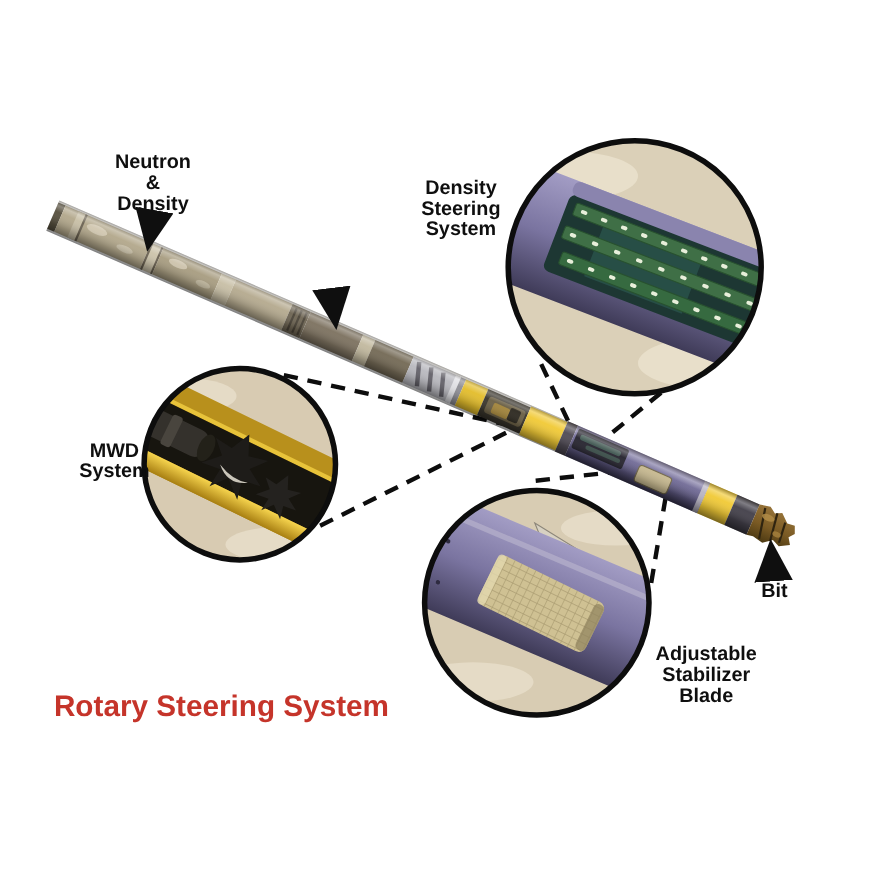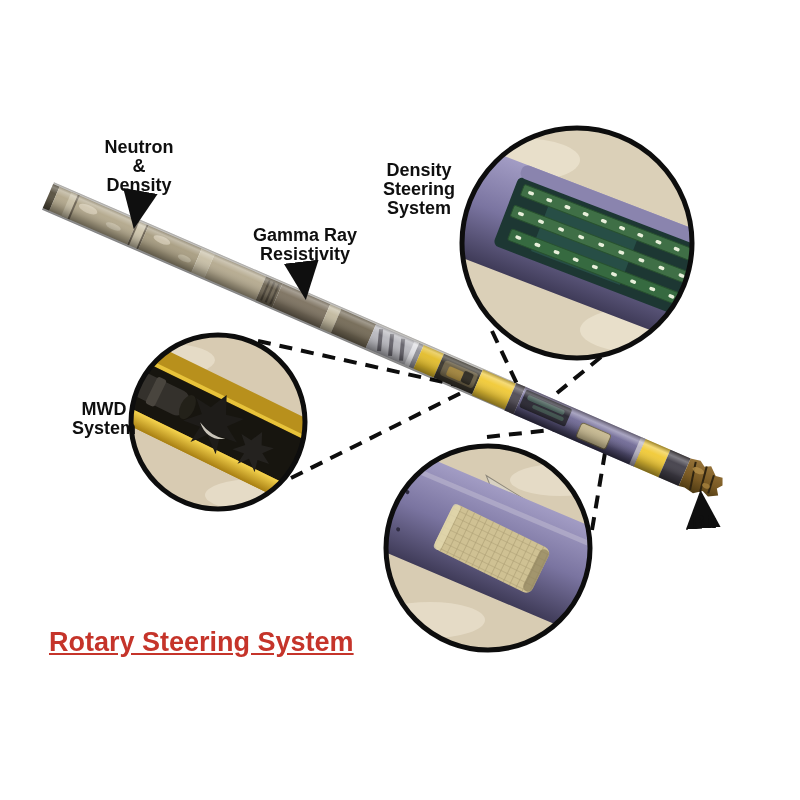--- a/index.html
+++ b/index.html
@@ -2,21 +2,21 @@
 <html><head>
 <meta charset="utf-8">
 <style>
   html,body{margin:0;padding:0;background:#ffffff;}
   .stage{position:relative;width:800px;height:800px;background:#ffffff;overflow:hidden;
          font-family:"Liberation Sans",sans-serif;}
   .stage svg{position:absolute;left:0;top:0;}
   .label{position:absolute;transform:translateX(-50%);text-align:center;
          font-weight:bold;font-size:18px;line-height:19px;color:#0f0f0f;white-space:nowrap;}
   .title{position:absolute;font-weight:bold;font-size:27px;line-height:30px;
-         color:#c5342a;white-space:nowrap;text-decoration:underline;}
+         color:#c5342a;white-space:nowrap;}
 </style>
 </head>
 <body>
 
 <div class="stage">
 
   <svg width="800" height="800" viewBox="0 0 800 800">
     <defs>
       <marker id="ah" markerWidth="11" markerHeight="10" refX="9" refY="5" orient="auto">
         <path d="M0,0 L11,5 L0,10 Z" fill="#0f0f0f"></path>
@@ -215,35 +215,36 @@
       <line x1="703" y1="525" x2="701" y2="497" marker-end="url(#ah)"></line>
     </g>
   </svg>
 
   <div class="label" style="left:139px;top:138px">
     <div>Neutron</div>
     <div>&amp;</div>
     <div>Density</div>
   </div>
 
-  <div class="label" style="left:305px;top:226px">
-    <div>Gamma Ray</div>
-    <div>Resistivity</div>
-  </div>
 
   <div class="label" style="left:419px;top:161px">
     <div>Density</div>
     <div>Steering</div>
     <div>System</div>
   </div>
 
   <div class="label" style="left:104px;top:400px">
     <div>MWD</div>
     <div>System</div>
   </div>
 
-
-  <div class="label" style="left:704px;top:513px">
+  <div class="label" style="left:642px;top:585px">
+    <div>Adjustable</div>
+    <div>Stabilizer</div>
+    <div>Blade</div>
+  </div>
+
+  <div class="label" style="left:704px;top:528px">
     <div>Bit</div>
   </div>
 
   <div class="title" style="left:49px;top:627px">Rotary Steering System</div>
 </div>
 
 </body></html>

